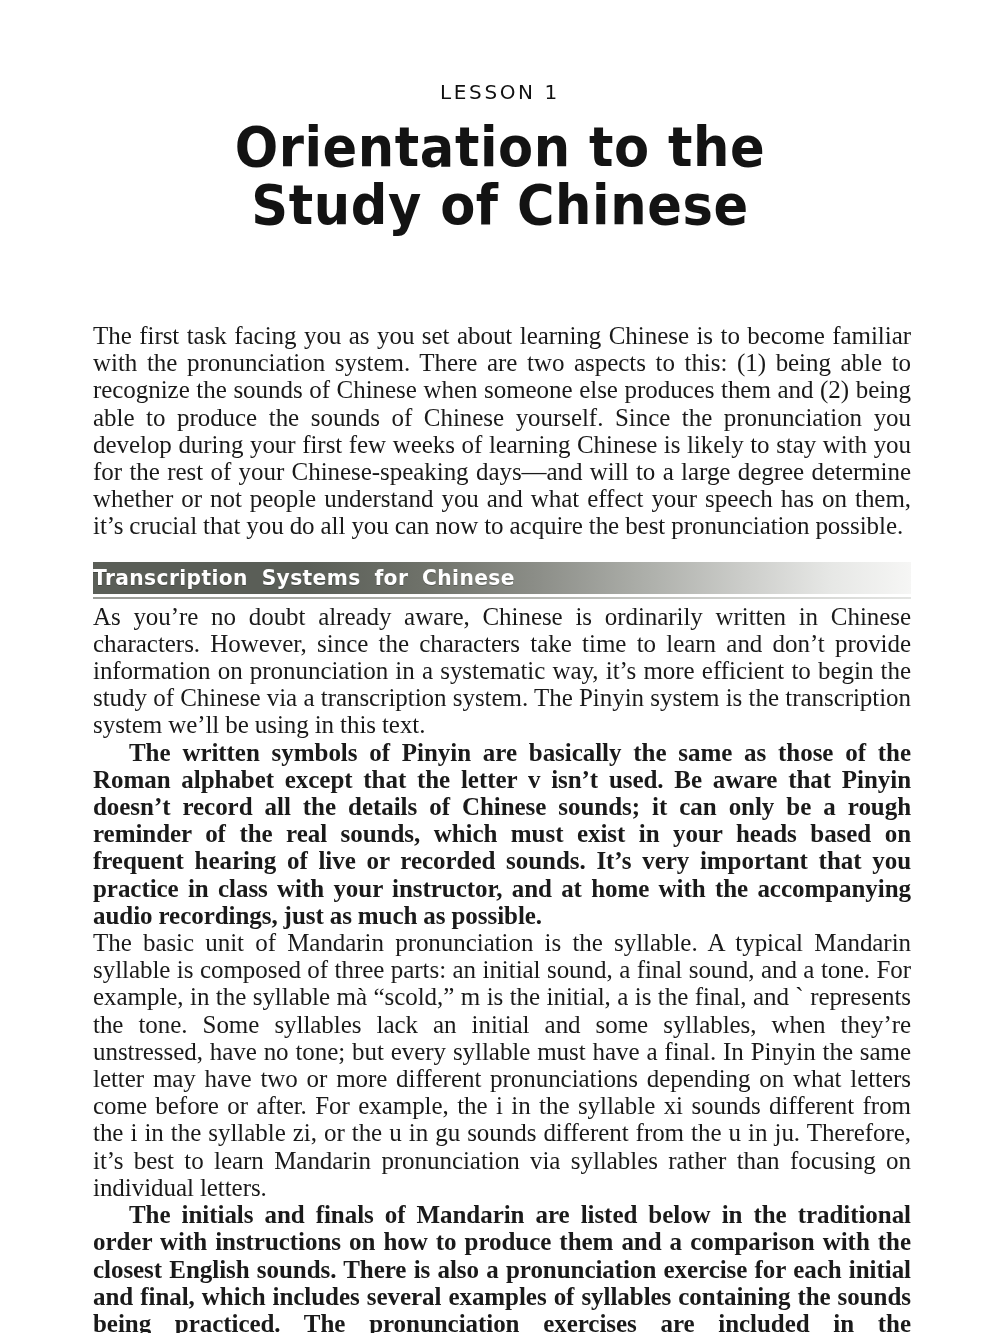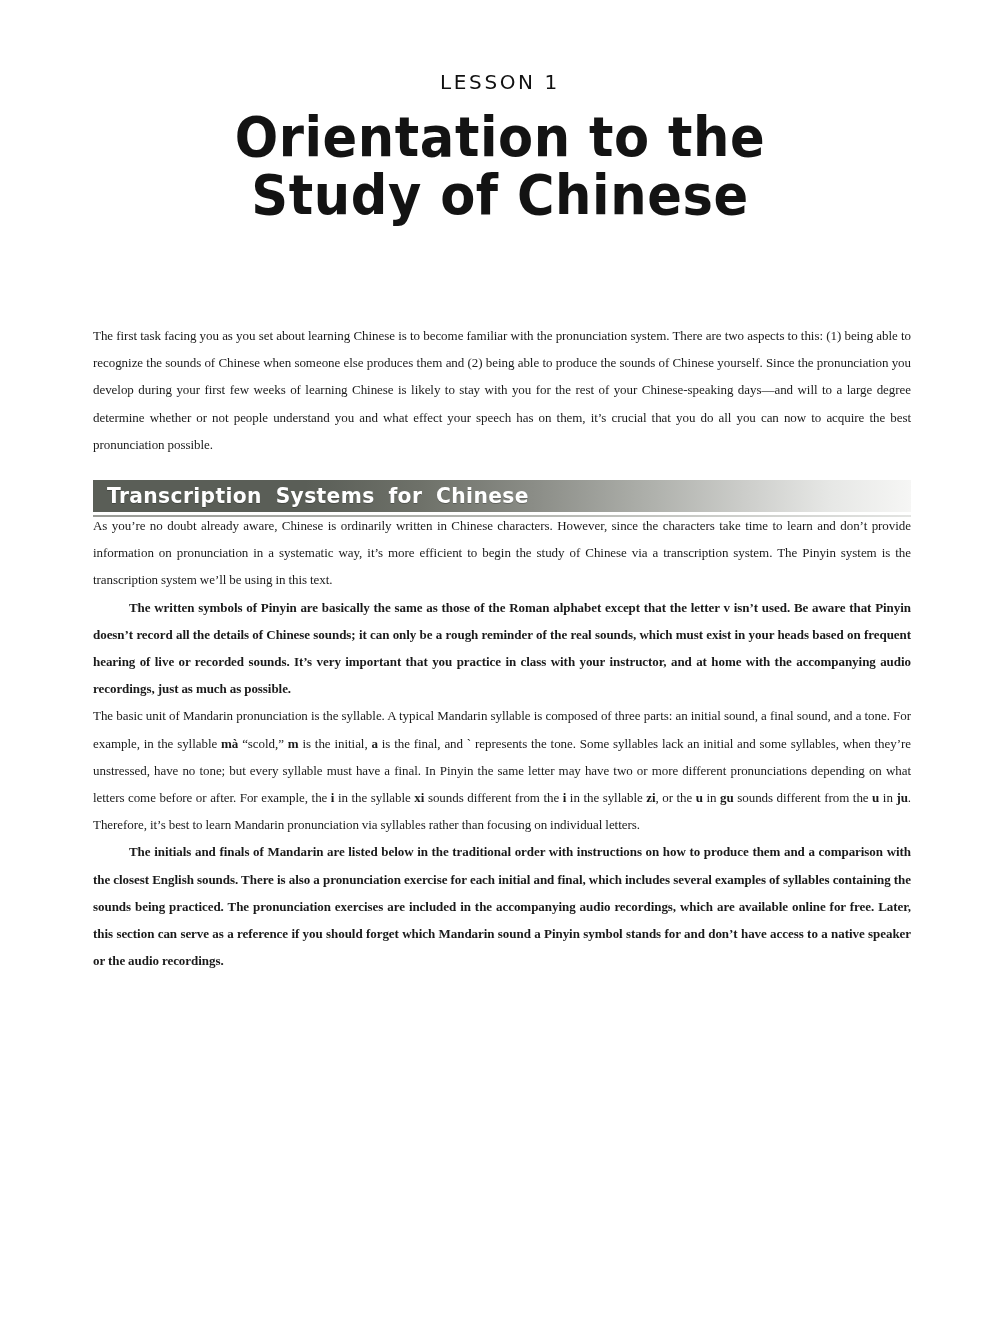--- a/index.html
+++ b/index.html
@@ -16,21 +16,21 @@
     overflow: hidden;
     font-family: "Liberation Serif", "DejaVu Serif", serif;
     color: #1a1a1a;
   }
 
   
   .lesson-head {
     position: absolute;
     left: 0;
     right: 0;
-    top: 72px;
+    top: 82px;
     text-align: center;
   }
   .lesson-label {
     font-family: "DejaVu Sans", "Liberation Sans", sans-serif;
     font-size: 20px;
     font-weight: 400;
     letter-spacing: 2.6px;
     color: #111111;
     line-height: 1;
     white-space: pre;
@@ -53,50 +53,50 @@
 
   
   .content {
     position: absolute;
     left: 93px;
     top: 322px;
     width: 818px;
   }
   p.body {
     margin: 0;
-    font-size: 13px;
+    font-size: 25px;
     line-height: 27.2px;
     text-align: justify;
     text-justify: inter-word;
     hyphens: manual;
     -webkit-hyphens: manual;
     letter-spacing: -0.05px;
     word-spacing: -0.2px;
   }
   p.body.indent { text-indent: 36px; font-weight: bold; }
-  p.body b { font-weight: 700; }
+  p.body b { font-weight: 400; }
 
   
   .section-bar {
     position: relative;
     height: 32px;
-    margin: 22px 0 0 0;
+    margin: 22px 0 9px 0;
     background: linear-gradient(to right,
         #5a5e57 0%,
         #5a5e57 26%,
         #6e7169 40%,
         #8b8d87 54%,
         #aeb0ab 68%,
         #cdcecb 80%,
         #e6e7e5 90%,
         #f6f6f5 100%);
     display: flex;
     align-items: center;
     box-sizing: border-box;
-    padding-left: 14px;
+    padding-left: 0;
   }
   .section-bar::after {
     content: "";
     position: absolute;
     left: 0;
     right: 0;
     bottom: -5px;
     height: 2px;
     background: linear-gradient(to right, #9a9c97 0%, #b6b8b3 55%, #e3e4e2 100%);
   }

